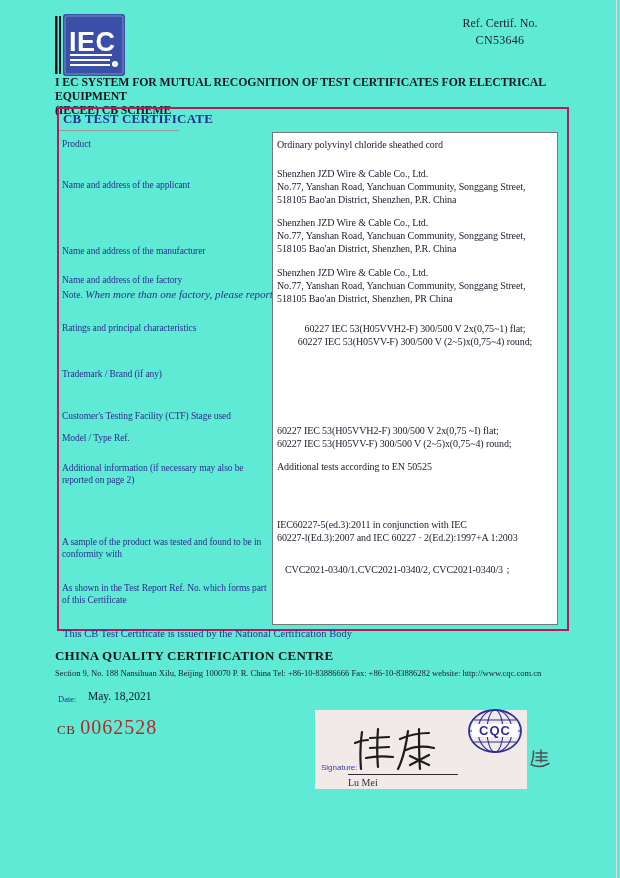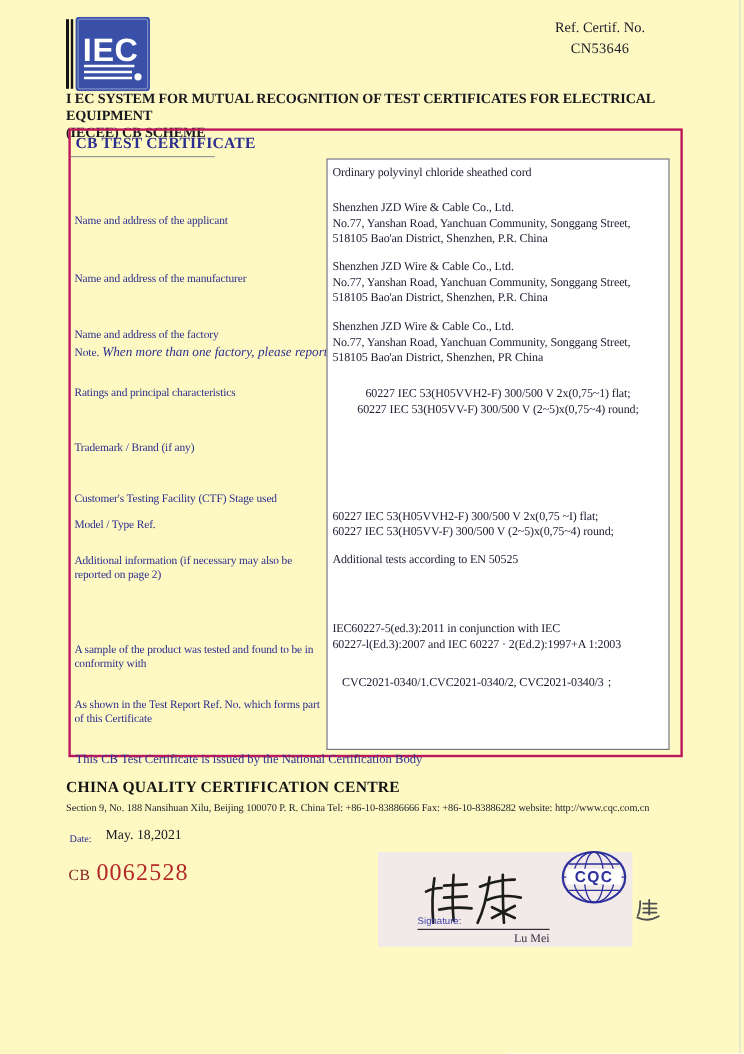--- a/index.html
+++ b/index.html
@@ -1,16 +1,16 @@
 <!DOCTYPE html>
 <html><head>
 <meta charset="utf-8">
 <style>
   html,body{margin:0;padding:0;background:#ffffff;}
-  .page{position:relative;width:620px;height:878px;background:#fef9c3;overflow:hidden;
+  .page{position:relative;width:620px;height:878px;background:#5eead4;overflow:hidden;
         font-family:"Liberation Serif", serif;color:#232033;}
   .abs{position:absolute;}
 
   
   .ref-block{left:420px;top:16px;width:160px;text-align:center;font-size:12px;color:#1c1c28;}
   .ref-value{margin-top:2px;letter-spacing:0.3px;}
   .scheme-title{left:55px;top:76px;width:508px;font-weight:bold;font-size:11.8px;
                 line-height:1.17;color:#17171f;white-space:pre-line;letter-spacing:-0.1px;}
 
   
@@ -29,24 +29,24 @@
   .ncb-name{left:55px;top:648px;font-size:13px;font-weight:bold;color:#141414;letter-spacing:0.2px;}
   .ncb-address{left:55px;top:668px;width:512px;font-size:8.6px;color:#1c1c28;letter-spacing:-0.05px;}
   .date-label{left:58px;top:694px;font-size:8.5px;color:#2b2e8e;}
   .date-value{left:88px;top:690px;font-size:11.5px;color:#17171f;}
   .cb-row{left:57px;top:716px;display:flex;align-items:baseline;gap:5px;}
   .cb-prefix{font-size:13px;color:#7e1d1d;letter-spacing:0.5px;}
   .cb-number{font-size:20px;color:#b52a28;letter-spacing:1px;}
 
   
   .scan-area{left:315px;top:710px;width:212px;height:79px;background:#f2eae9;}
-  .sig-label{left:321px;top:763px;font-size:8px;color:#3a3ea0;font-family:"Liberation Sans",sans-serif;margin-left:27px;}
+  .sig-label{left:321px;top:763px;font-size:8px;color:#3a3ea0;font-family:"Liberation Sans",sans-serif;}
   .sig-script{left:348px;top:724px;}
   .sig-line{left:348px;top:774px;width:110px;height:0;border-top:1.5px solid #2a2a30;}
-  .signatory{left:348px;top:777px;width:110px;text-align:right;font-size:10px;color:#2e2e3e;}
+  .signatory{left:348px;top:777px;width:110px;text-align:left;font-size:10px;color:#2e2e3e;}
   .cqc-logo{left:466px;top:707px;}
   .stamp-char{left:529px;top:748px;}
   .page-edge{left:616px;top:0;width:1px;height:878px;background:#dcdcdc;}
 </style>
 </head>
 <body>
 
 <div class="page">
 
   <div class="abs" style="left:55px;top:14px;">
@@ -68,22 +68,23 @@
     <div class="ref-value">CN53646</div>
   </div>
 
   <div class="abs scheme-title">I EC SYSTEM FOR MUTUAL RECOGNITION OF TEST CERTIFICATES FOR ELECTRICAL EQUIPMENT
 (IECEE) CB SCHEME</div>
 
   <div class="abs cert-table">
     <div class="abs cert-title">CB TEST CERTIFICATE</div>
     <div class="abs title-underline"></div>
 
+    <div class="abs lbl" style="top:29px;">Product</div>
     <div class="abs lbl" style="top:70px;">Name and address of the applicant</div>
-    <div class="abs lbl" style="top:118px;font-family:Liberation Serif, serif;">Name and address of the manufacturer</div>
+    <div class="abs lbl" style="top:136px;font-family:Liberation Serif, serif;">Name and address of the manufacturer</div>
     <div class="abs lbl" style="top:165px;">Name and address of the factory</div>
     <div class="abs note-line" style="left:3px;top:179px;">
       <span>Note.</span>
       <span class="note-italic">When more than one factory, please report on page 2</span>
     </div>
     <div class="abs lbl" style="top:213px;">Ratings and principal characteristics</div>
     <div class="abs lbl" style="top:259px;">Trademark / Brand (if any)</div>
     <div class="abs lbl" style="top:301px;">Customer's Testing Facility (CTF) Stage used</div>
     <div class="abs lbl" style="top:323px;">Model / Type Ref.</div>
     <div class="abs lbl" style="top:353px;">Additional information (if necessary may also be reported on page 2)</div>

